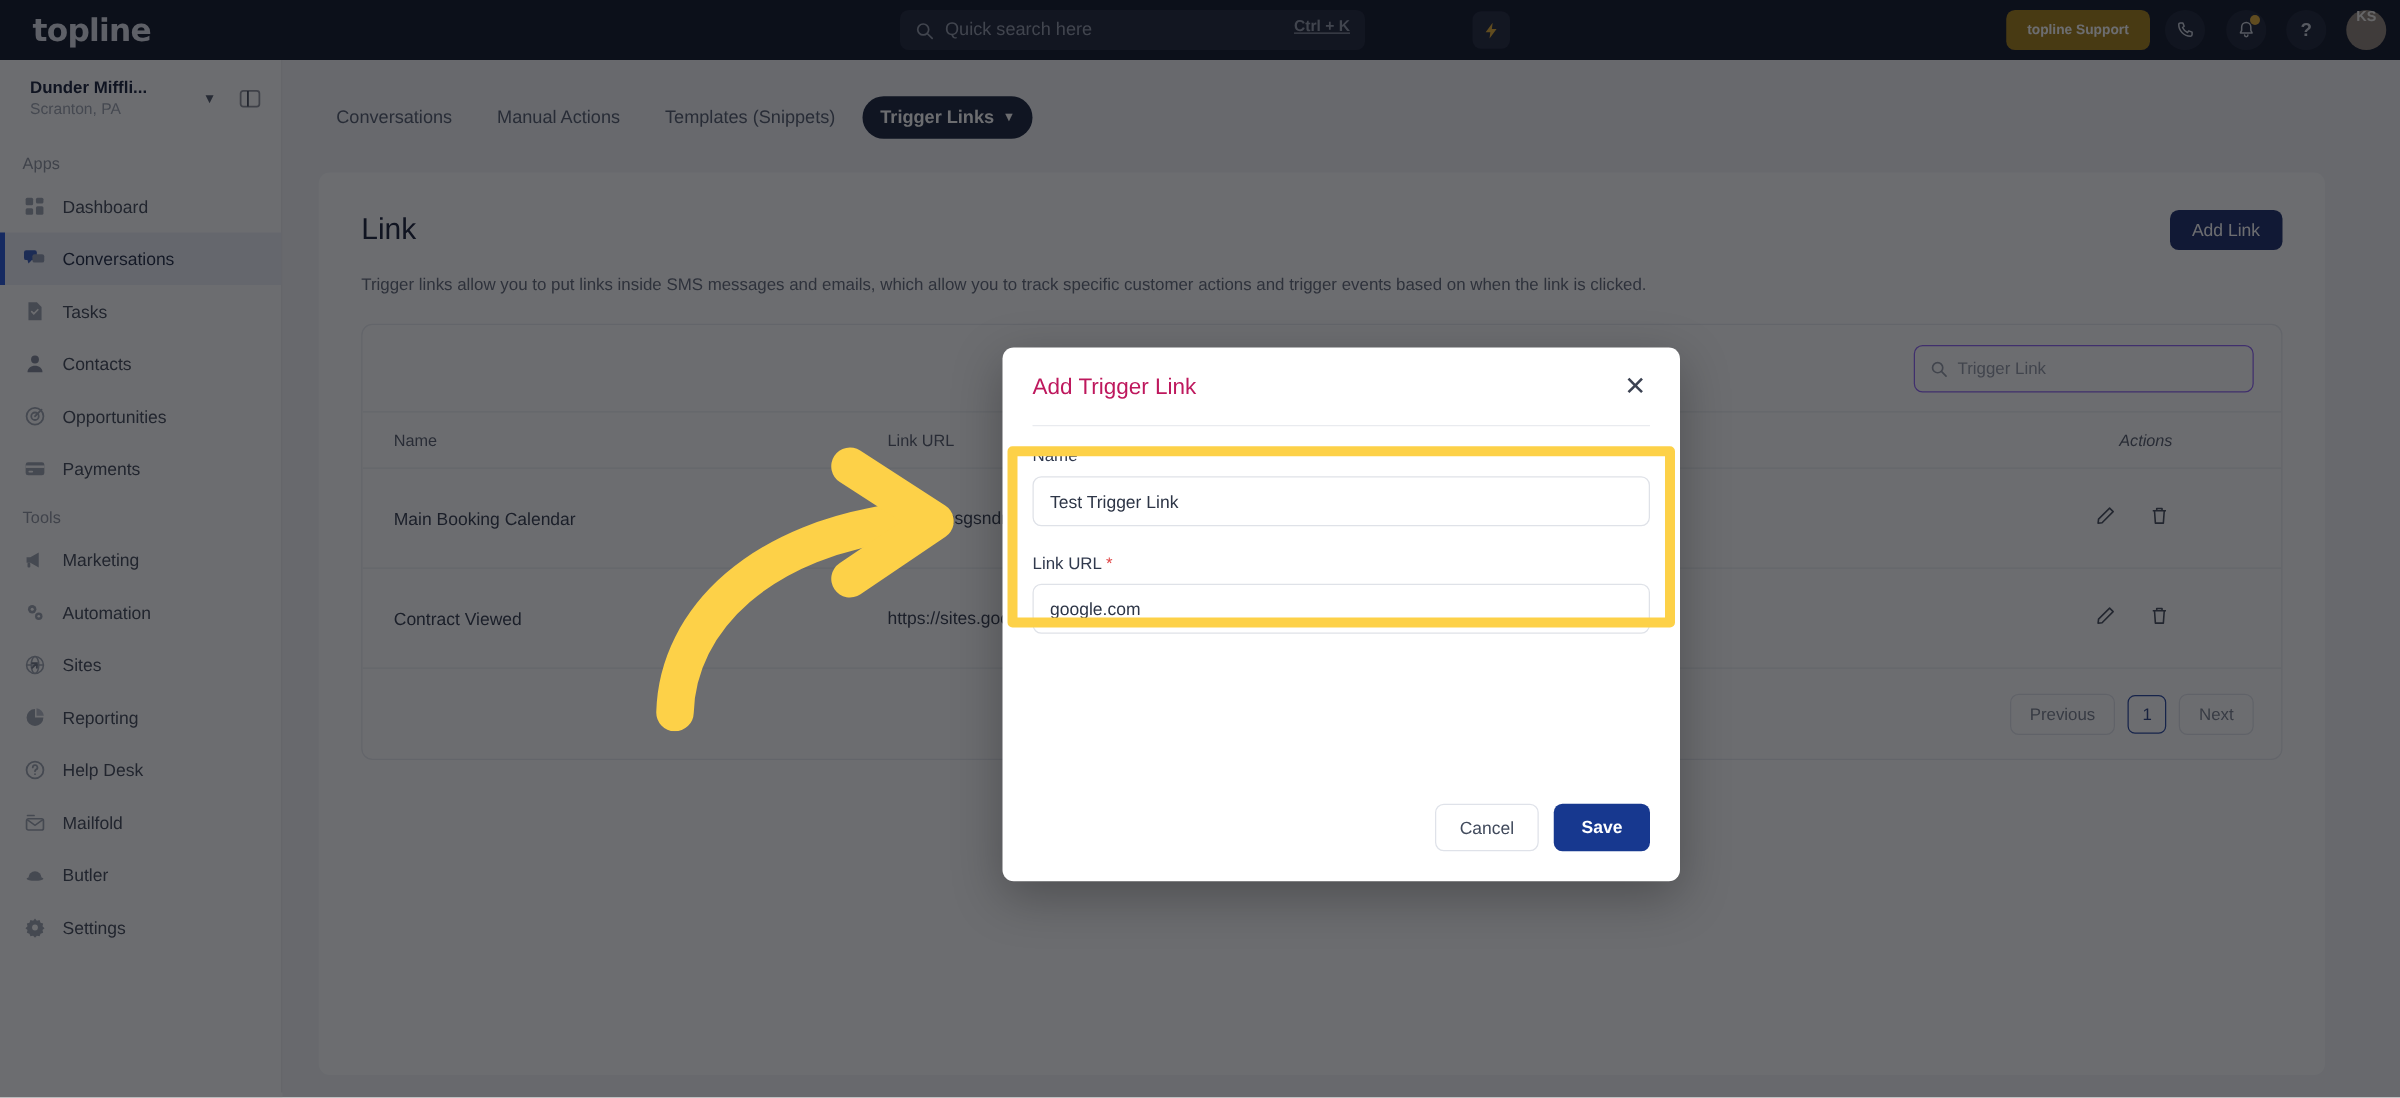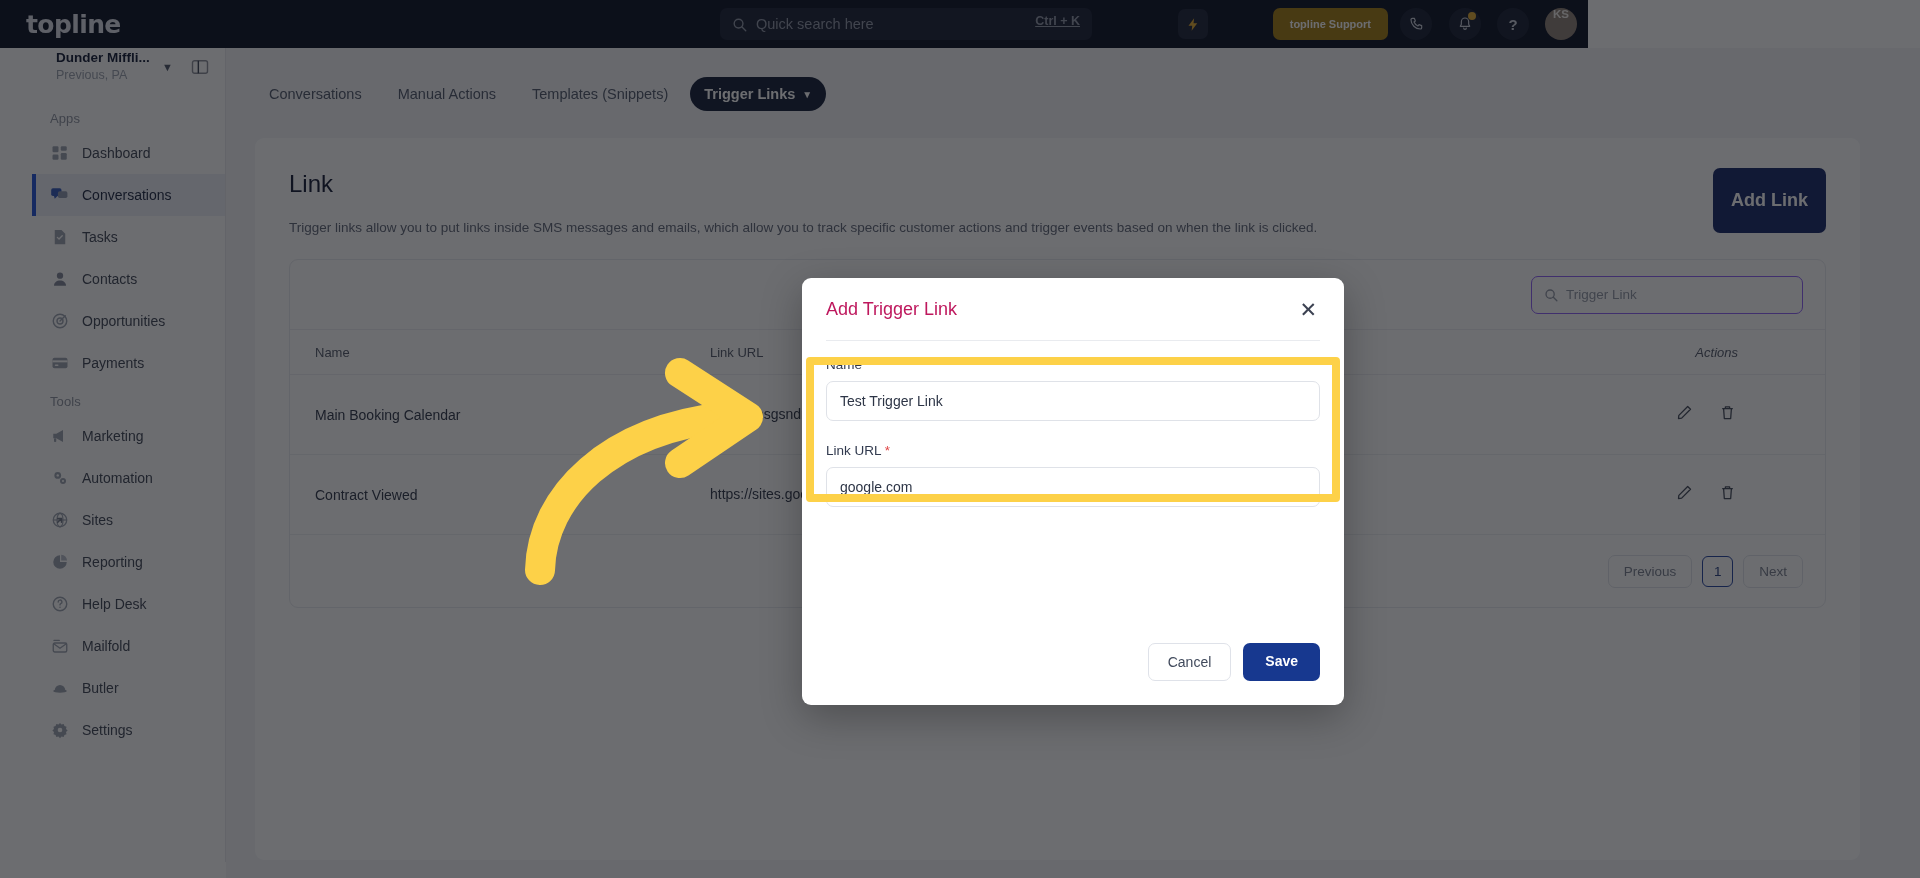--- a/index.html
+++ b/index.html
@@ -6,21 +6,21 @@
   html, body {
     width: 1920px; height: 878px;
     overflow: hidden;
     font-family: "Liberation Sans", sans-serif;
     background: #ffffff;
   }
   #root { position: relative; width: 1920px; height: 878px; }
 
   
   .topbar {
-    position: absolute; top: 0; left: 0; width: 1588px; height: 48px;
+    position: absolute; top: 0; left: 0; width: 1920px; height: 48px;
     background: #050b1f; display: flex; align-items: center;
     z-index: 30;
   }
   .brand {
     margin-left: 26px; font-size: 25px; font-weight: 700; letter-spacing: -0.6px;
     color: #d9dde6; font-family: "DejaVu Sans", sans-serif;
   }
   .search-wrap {
     position: absolute; left: 720px; top: 8px; width: 372px; height: 32px;
     background: #141b30; border-radius: 7px; display: flex; align-items: center;
@@ -54,24 +54,23 @@
     border-radius: 50%; background: #e0a82e;
   }
   .avatar-btn {
     position: absolute; right: 11px; top: 8px; width: 32px; height: 32px; border-radius: 50%;
     background: #8c7f73; color: #f0ede9; font-size: 11.5px; font-weight: 700;
     display: flex; justify-content: center;
   }
 
   
   .sidebar {
-    position: absolute; top: 32px; left: 0; width: 226px; height: 830px;
+    position: absolute; top: 44px; left: 0; width: 226px; height: 830px;
     background: #ffffff; border-right: 1px solid #e6e8ec;
     z-index: 10;
-    padding-left: 32px;
   }
   .loc-row { display: flex; align-items: center; padding: 12px 10px 10px 14px; }
   .loc-box {
     flex: 1; border-radius: 8px; padding: 6px 8px 7px 10px;
     display: flex; align-items: center; justify-content: space-between;
   }
   .loc-name { font-size: 13.5px; font-weight: 700; color: #0d1530; line-height: 1.25; }
   .loc-sub  { font-size: 12.5px; color: #9aa0ad; line-height: 1.25; margin-top: 1px; }
   .chev { color: #4b5365; font-size: 11px; }
   .panel-icon { width: 22px; height: 20px; margin-left: 8px; margin-right: 4px; flex:none; }
@@ -101,21 +100,21 @@
 
   .card {
     position: absolute; left: 29px; top: 90px; width: 1605px; height: 722px;
     background: #ffffff; border-radius: 9px;
   }
   .card-head { padding: 32px 34px 0 34px; position: relative; }
   .page-title { font-size: 24px; color: #0e1530; font-weight: 400; }
   .page-desc { margin-top: 22px; font-size: 13.5px; color: #5d6475; }
   .add-link-btn {
     position: absolute; right: 34px; top: 30px; background: #122364; color: #fff;
-    font-size: 18px; font-weight: 700; padding: 22px 18px; border-radius: 7px;
+    font-size: 14px; font-weight: 400; padding: 8px 18px; border-radius: 7px;
   }
 
   .table-wrap {
     margin: 24px 34px 0 34px; border: 1px solid #e7e9ee; border-radius: 9px; overflow: hidden;
   }
   .table-toolbar { height: 69px; display: flex; align-items: center; justify-content: flex-end; padding-right: 22px; }
   .tl-search {
     width: 272px; height: 38px; border: 1px solid #8b5cf6; border-radius: 7px;
     display: flex; align-items: center; padding-left: 12px; gap: 8px;
   }
@@ -214,21 +213,21 @@
     <div class="avatar-btn">
       <span>KS</span>
     </div>
   </div>
 
   <div class="sidebar">
     <div class="loc-row">
       <div class="loc-box">
         <div>
           <div class="loc-name">Dunder Miffli...</div>
-          <div class="loc-sub">Previous, PA</div>
+          <div class="loc-sub">Scranton, PA</div>
         </div>
         <span class="chev">▼</span>
       </div>
       <svg class="panel-icon" viewBox="0 0 24 24" fill="none" stroke="#3a4considered" stroke-width="1.7">
         <rect x="3" y="4.5" width="18" height="15" rx="2.5" stroke="#39405199"></rect>
         <line x1="10" y1="4.5" x2="10" y2="19.5" stroke="#394051"></line>
         <rect x="4.6" y="6.2" width="4" height="11.6" rx="1" fill="#6d7party" stroke="none"></rect>
       </svg>
     </div>
 

